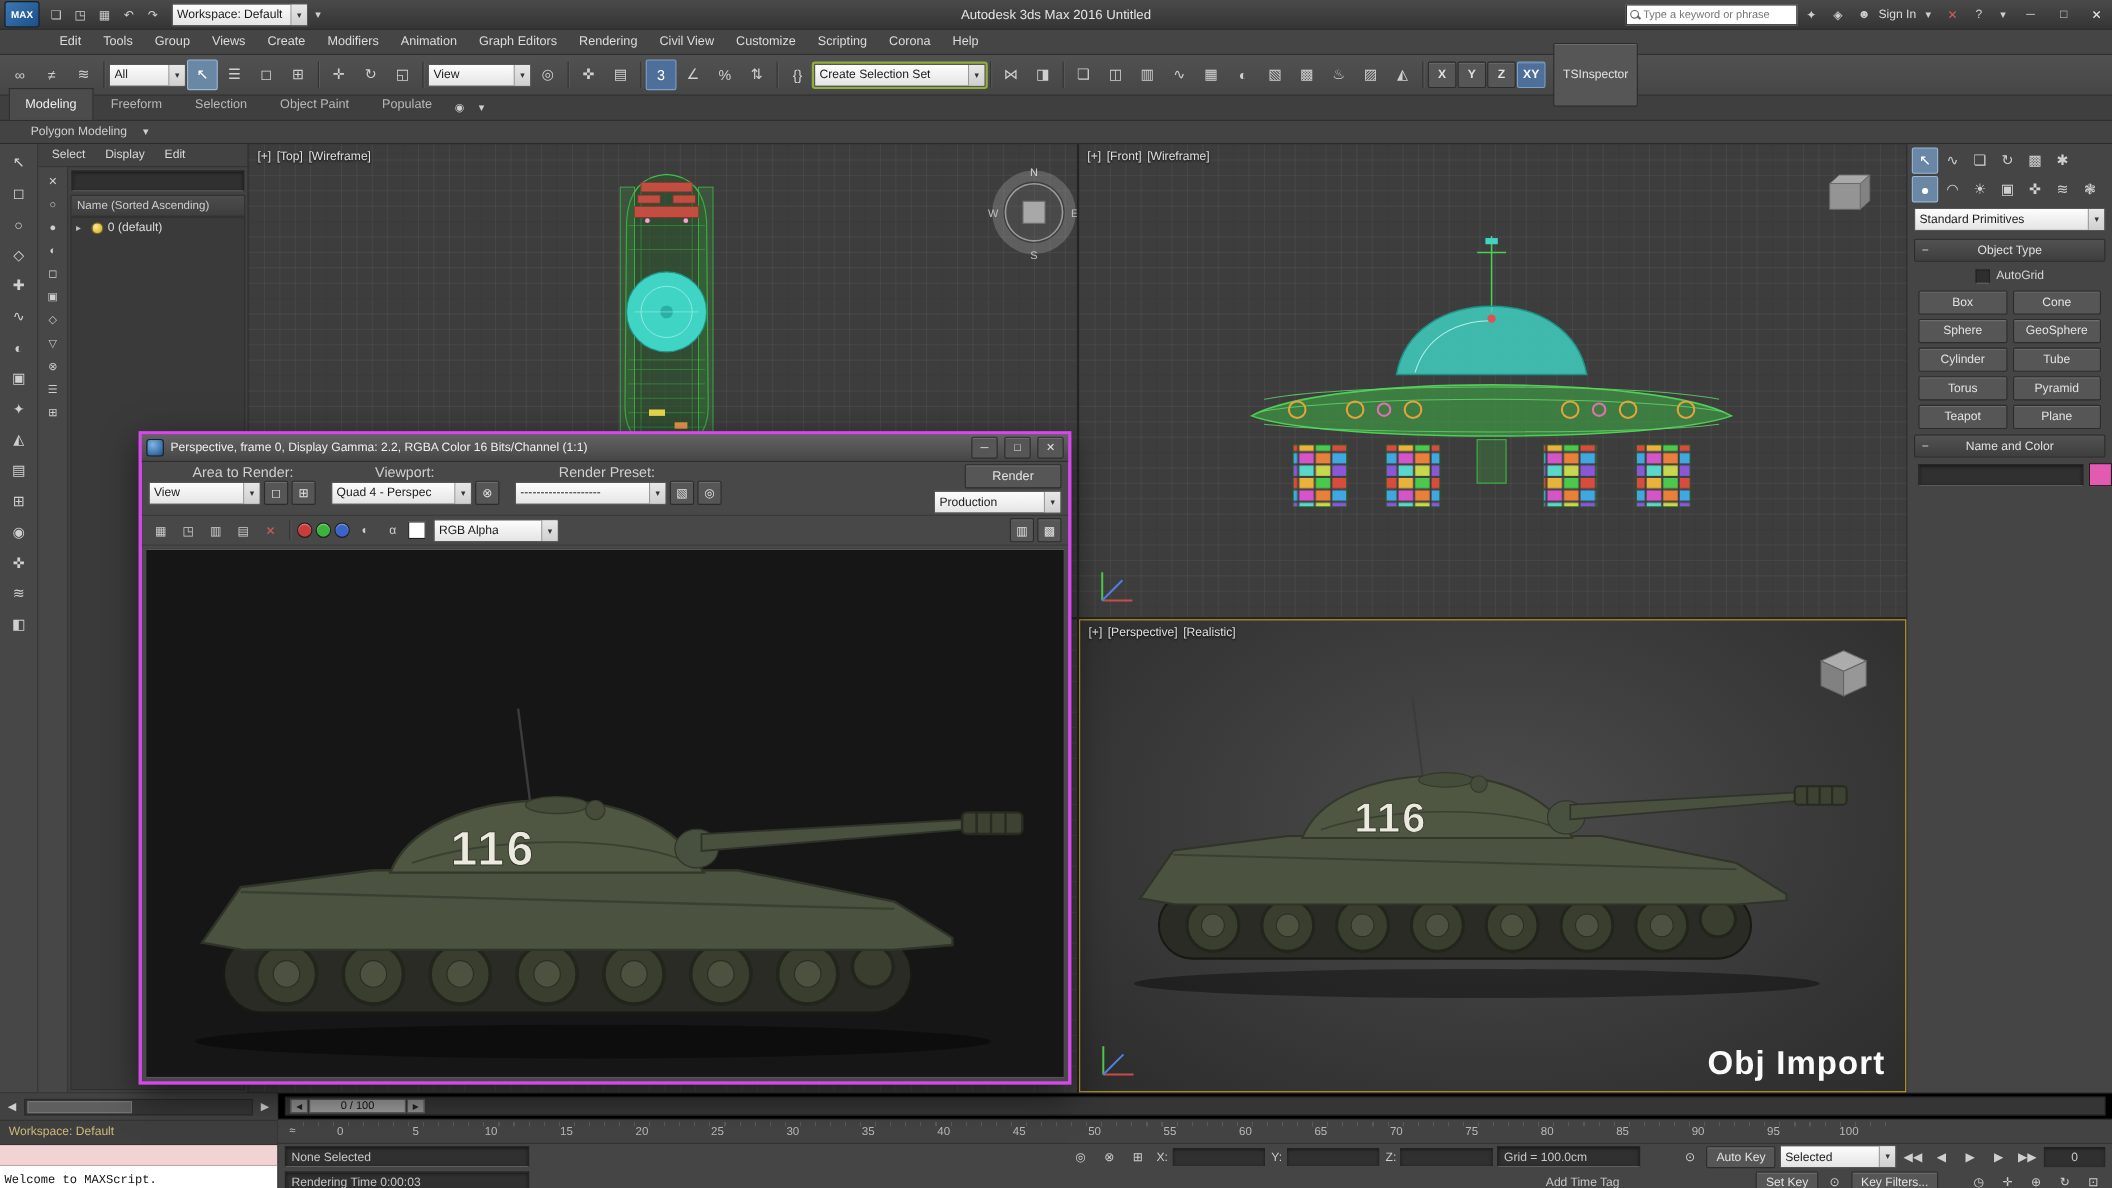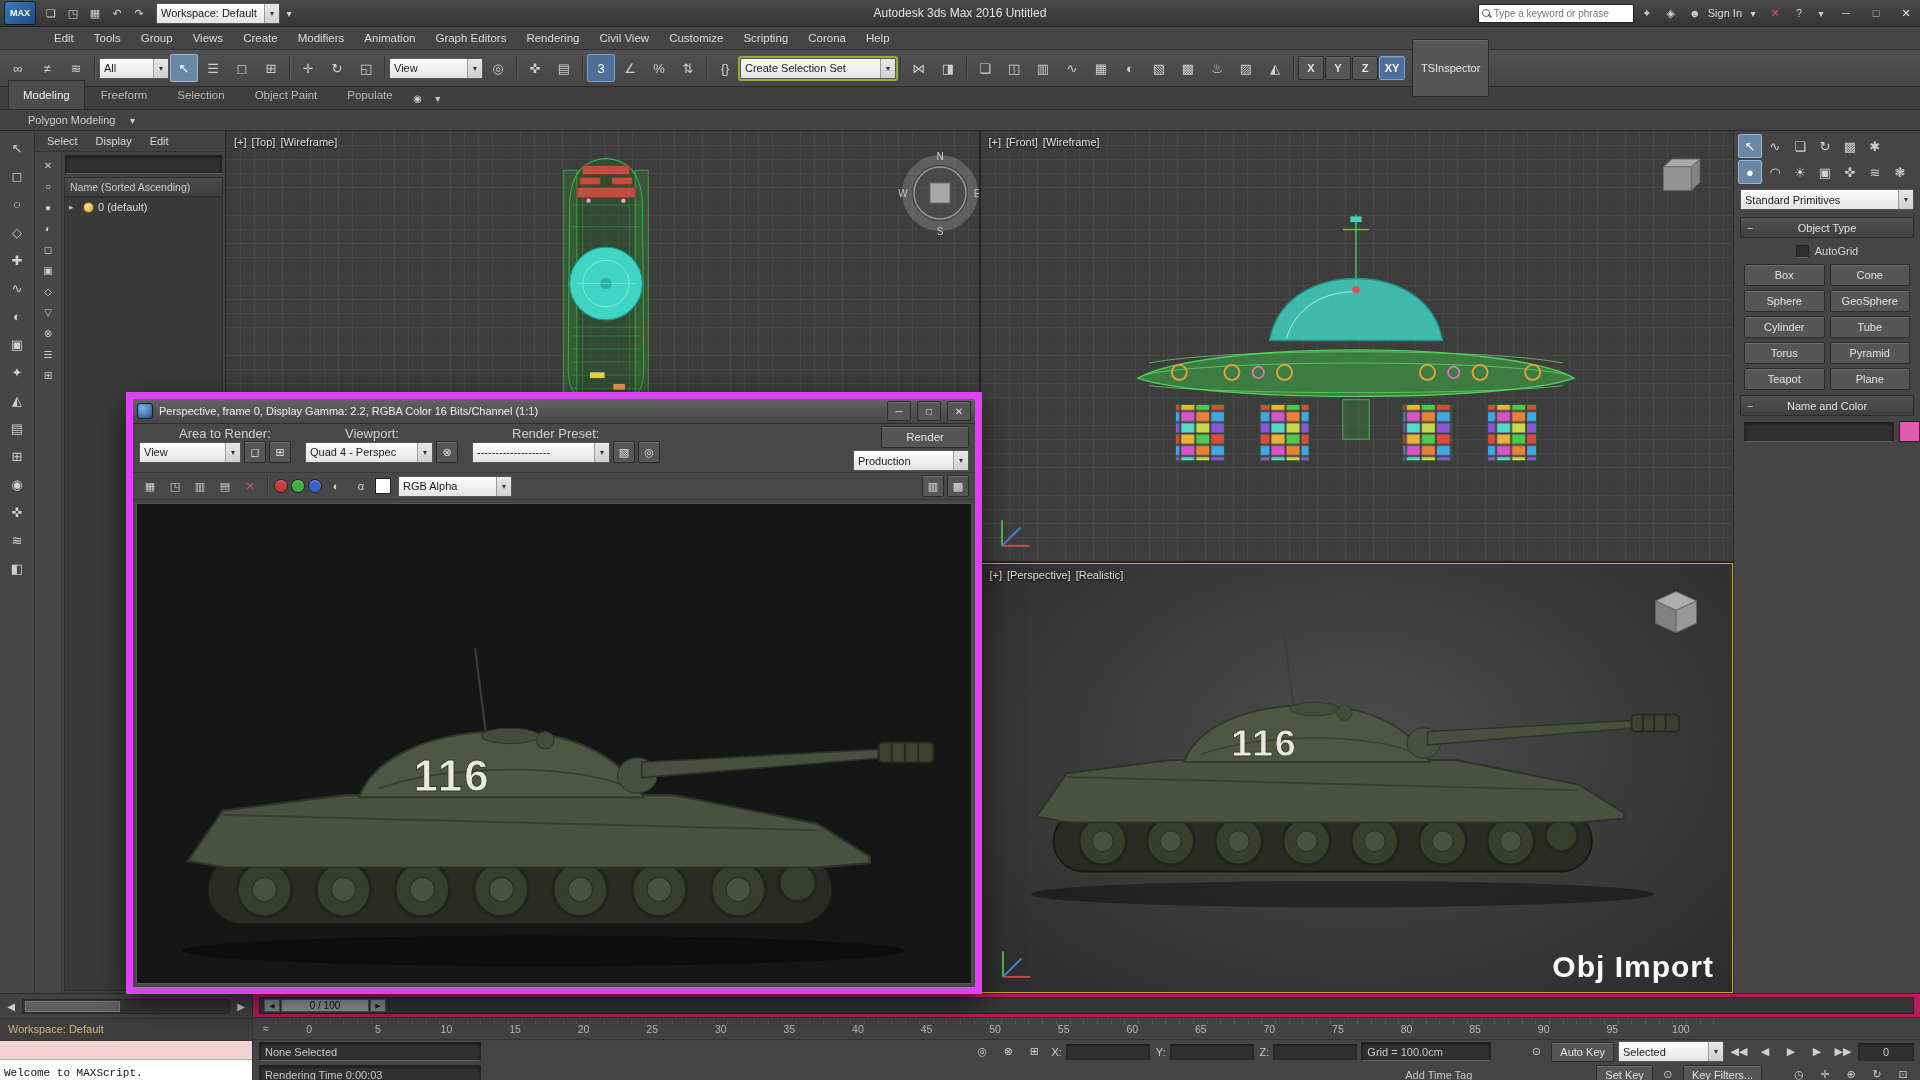--- a/index.html
+++ b/index.html
@@ -84,21 +84,21 @@
      background-size:14px 14px,14px 14px,70px 70px,70px 70px;}
   .quad.persp{background:radial-gradient(ellipse at 50% 42%,#4c4c4c 0%,#3a3a3a 55%,#2c2c2c 100%);
               border:1px solid #c8a434;}
   .vplabel{position:absolute;left:8px;top:5px;display:flex;gap:5px;z-index:3;color:#e0e0e0;text-shadow:0 1px 2px #000;font-size:11px;}
   .vplabel span{cursor:default;}
   .objimport{position:absolute;right:18px;bottom:8px;font-size:30px;font-weight:bold;color:#fafafa;letter-spacing:1px;z-index:3;}
   .compass{position:absolute;z-index:2;}
   .axisgiz{position:absolute;left:10px;bottom:6px;z-index:2;}
   .vcube{position:absolute;right:28px;top:22px;z-index:2;opacity:.9;}
   
-  .rfw{position:absolute;left:126px;top:392px;width:842px;height:588px;background:#484848;border:7px solid #d946ef;
+  .rfw{position:absolute;left:126px;top:392px;width:842px;height:588px;background:#484848;border:3px solid #d946ef;
        box-shadow:0 10px 30px rgba(0,0,0,.55);z-index:20;display:flex;flex-direction:column;}
   .rfw-title{height:24px;background:linear-gradient(#636363,#464646);display:flex;align-items:center;gap:6px;
              padding:0 4px;border-bottom:1px solid #2e2e2e;}
   .rfw-appicon{width:14px;height:14px;border-radius:3px;background:radial-gradient(circle at 35% 30%,#7fb4e8,#1d4f86);border:1px solid #123;flex:none;}
   .rfw-title .t{flex:1;color:#efefef;font-size:11px;overflow:hidden;white-space:nowrap;}
   .rfw-winbtn{width:22px;height:18px;font-size:10px;}
   .rfw-controls{height:44px;display:flex;align-items:flex-start;padding:2px 6px;gap:14px;border-bottom:1px solid #3a3a3a;}
   .rfw-col{display:flex;flex-direction:column;gap:1px;}
   .rfw-col .lab{color:#cfcfcf;font-size:13px;height:14px;margin-left:40px;}
   .rfw-row{display:flex;align-items:center;gap:3px;}
@@ -128,21 +128,21 @@
   .bottom{height:92px;display:flex;border-top:1px solid #2c2c2c;}
   .bot-left{width:252px;display:flex;flex-direction:column;border-right:1px solid #333;}
   .hscroll{height:22px;display:flex;align-items:center;background:#424242;padding:2px 2px;gap:2px;border-bottom:1px solid #333;}
   .hscroll .track{flex:1;height:13px;background:#353535;border:1px solid #2a2a2a;position:relative;}
   .hscroll .thumb{position:absolute;left:2px;top:1px;width:45%;height:9px;background:#5f5f5f;border:1px solid #777;}
   .ws-row{height:22px;display:flex;align-items:center;padding-left:8px;background:#3f3f3f;color:#cdb878;font-size:11px;border-bottom:1px solid #333;}
   .listener-pink{height:20px;background:#f2d3d3;border-bottom:1px solid #caa7a7;}
   .listener-white{height:28px;background:#ffffff;color:#111;display:flex;align-items:center;padding-left:4px;
                   font-family:"Liberation Mono","DejaVu Sans Mono",monospace;font-size:11px;}
   .bot-right{flex:1;display:flex;flex-direction:column;min-width:0;}
-  .sliderrow{height:22px;background:#be185d;display:flex;align-items:center;padding:2px 6px;border-bottom:1px solid #333;}
+  .sliderrow{height:22px;background:#000000;display:flex;align-items:center;padding:2px 6px;border-bottom:1px solid #333;}
   .slidertrack{flex:1;height:15px;background:#353535;border:1px solid #282828;position:relative;}
   .sliderhandle{position:absolute;left:4px;top:1px;display:flex;align-items:center;gap:1px;}
   .sh-arrow{width:14px;height:11px;background:#8f8f8f;border:1px solid #555;color:#222;font-size:7px;display:flex;align-items:center;justify-content:center;}
   .sh-main{width:86px;height:11px;background:#9a9a9a;border:1px solid #555;color:#111;font-size:10px;display:flex;align-items:center;justify-content:center;}
   .trackbar{height:24px;background:#434343;display:flex;align-items:center;border-bottom:1px solid #333;padding-left:4px;}
   .ruler{width:1440px;height:100%;display:flex;align-items:center;position:relative;
          background:repeating-linear-gradient(90deg,rgba(255,255,255,.12) 0 1px,transparent 1px 13.7px);
          background-size:100% 4px;background-repeat:no-repeat;background-position:0 2px;}
   .ruler span{flex:1;text-align:center;color:#b8b8b8;font-size:10.5px;}
   .statusrows{flex:1;display:flex;flex-direction:column;}

